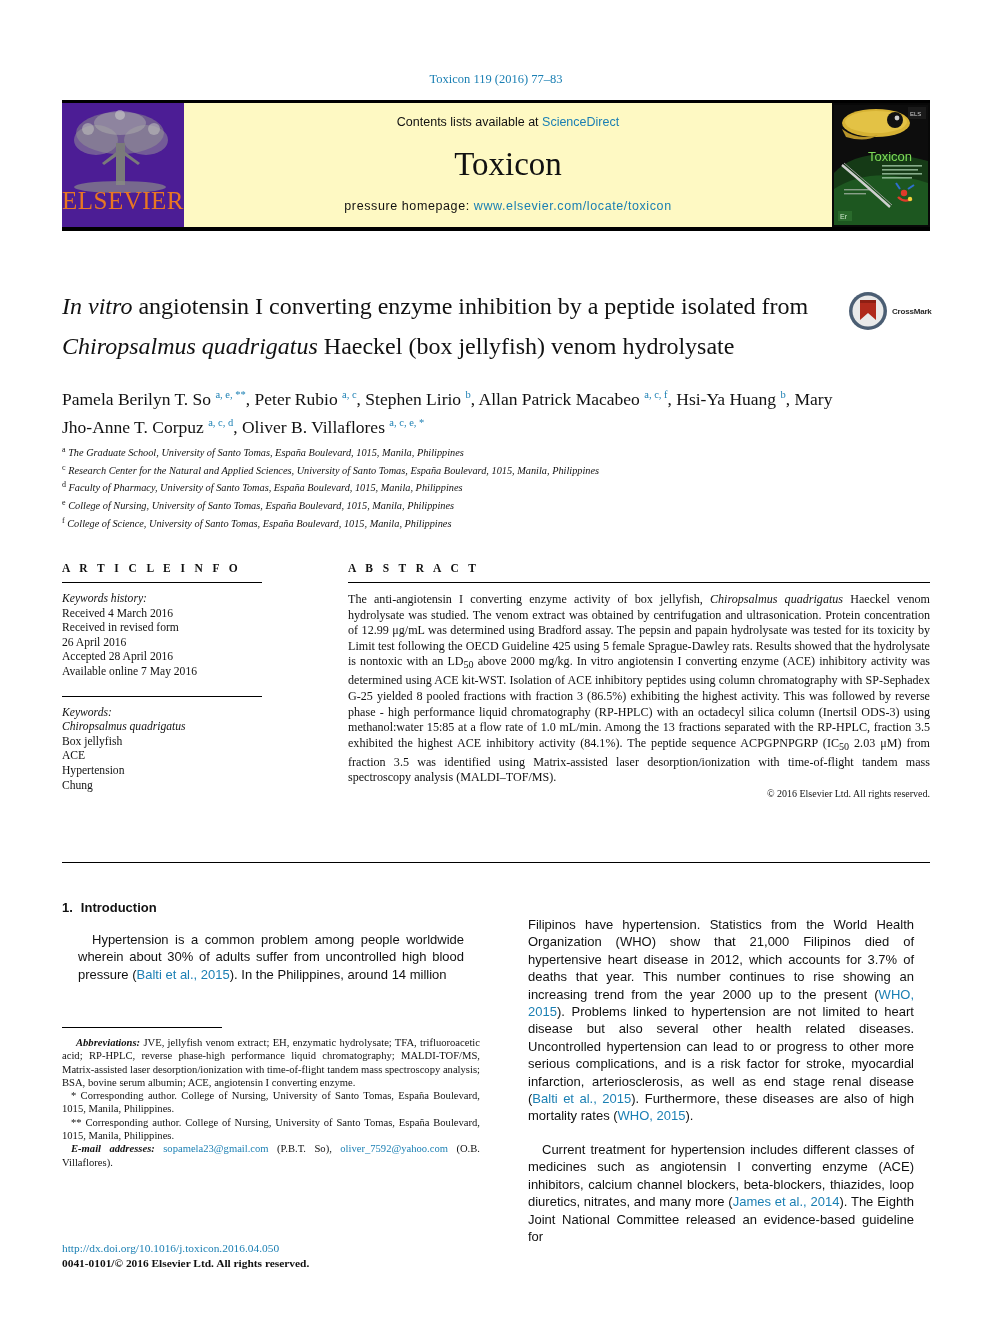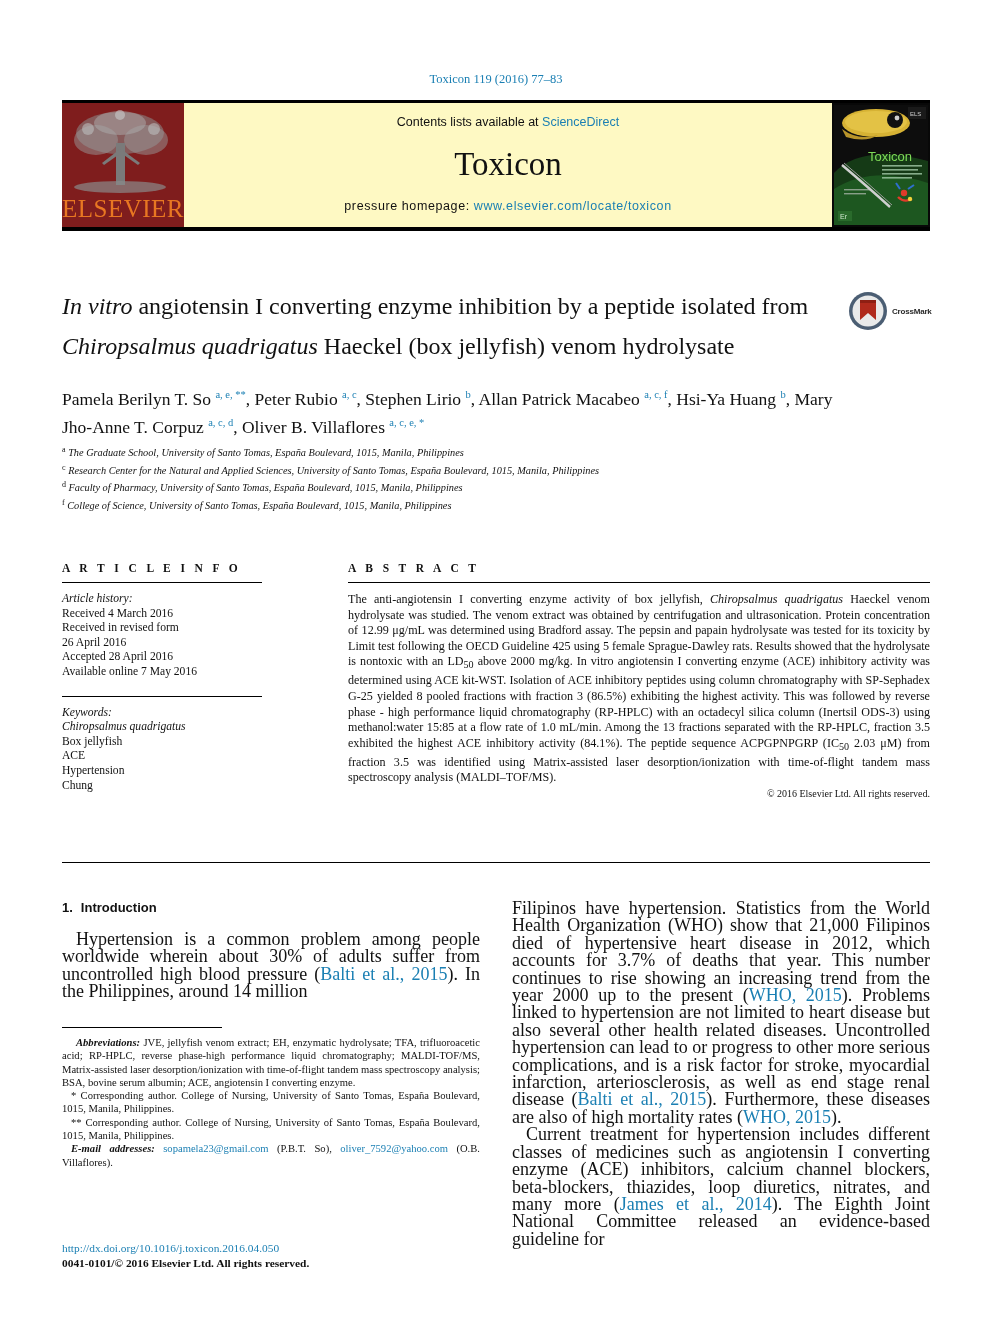--- a/index.html
+++ b/index.html
@@ -45,27 +45,27 @@
   .rule-thick-bottom { height: 4px; background: #000; width: 100%; }
 
   .masthead-body {
     display: flex;
     align-items: stretch;
     height: 124px;
   }
   .elsevier-logo {
     width: 122px;
     flex: 0 0 122px;
-    background: #7f1d1d;
+    background: #4c1d95;
     position: relative;
     display: flex;
     flex-direction: column;
     justify-content: flex-end;
     align-items: flex-start;
-    padding-bottom: 2px;
+    padding-bottom: 10px;
     box-sizing: border-box;
   }
   .tree-svg { position: absolute; top: 4px; left: 8px; }
   .elsevier-word {
     position: relative;
     z-index: 2;
     font-family: "Liberation Serif", serif;
     font-size: 25px;
     letter-spacing: 0.5px;
     color: #E87722;
@@ -244,26 +244,26 @@
   }
   .intro-head {
     font-family: "Liberation Sans", sans-serif;
     font-size: 13px;
     font-weight: bold;
     color: #111;
     margin: 0 0 16px 0;
   }
   .intro-head .num { margin-right: 8px; }
   .body-text {
-    font-family: Liberation Serif, serif;
-    font-size: 18px;
+    font-family: Liberation Sans, sans-serif;
+    font-size: 13px;
     line-height: 17.4px;
     text-align: justify;
     color: #111;
-    margin: 0;
+    margin: 16px;
   }
   .body-text + .body-text { text-indent: 14px; }
   .ref { color: #1a7fb3; }
 
   
   .footnote-rule {
     position: absolute;
     left: 62px;
     top: 1027px;
     width: 160px;
@@ -399,28 +399,29 @@
   </div>
 
   <div class="authors">
     <span><span>Pamela Berilyn T. So</span> <sup>a, e, **</sup></span>, <span><span>Peter Rubio</span> <sup>a, c</sup></span>, <span><span>Stephen Lirio</span> <sup>b</sup></span>, <span><span>Allan Patrick Macabeo</span> <sup>a, c, f</sup></span>, <span><span>Hsi-Ya Huang</span> <sup>b</sup></span>, <span><span>Mary Jho-Anne T. Corpuz</span> <sup>a, c, d</sup></span>, <span><span>Oliver B. Villaflores</span> <sup>a, c, e, *</sup></span>
   </div>
 
   <div class="affiliations">
     <div><sup>a</sup> <span>The Graduate School, University of Santo Tomas, España Boulevard, 1015, Manila, Philippines</span></div>
     <div><sup>c</sup> <span>Research Center for the Natural and Applied Sciences, University of Santo Tomas, España Boulevard, 1015, Manila, Philippines</span></div>
     <div><sup>d</sup> <span>Faculty of Pharmacy, University of Santo Tomas, España Boulevard, 1015, Manila, Philippines</span></div>
+    <div><sup>e</sup> <span>College of Nursing, University of Santo Tomas, España Boulevard, 1015, Manila, Philippines</span></div>
     <div><sup>f</sup> <span>College of Science, University of Santo Tomas, España Boulevard, 1015, Manila, Philippines</span></div>
   </div>
 
   <div class="info-col">
     <div class="sec-head">A R T I C L E  I N F O</div>
     <hr class="hr-thin">
     <div class="info-body">
-      <div class="lead">Article history:</div>
+      <div class="lead">Keywords history:</div>
       <div>Received 4 March 2016</div>
       <div>Received in revised form</div>
       <div>26 April 2016</div>
       <div>Accepted 28 April 2016</div>
       <div>Available online 7 May 2016</div>
     </div>
     <div class="kw-block">
       <hr class="hr-thin">
       <div class="info-body">
         <div class="lead">Keywords:</div>

